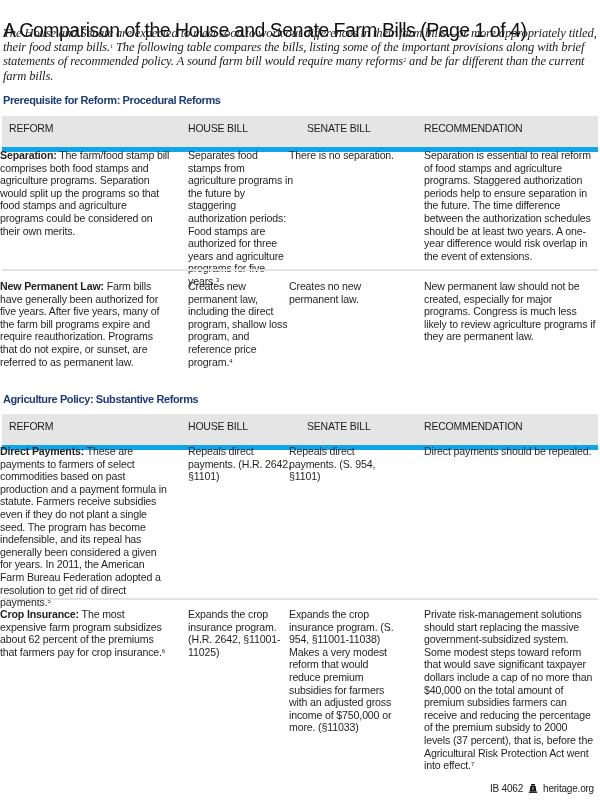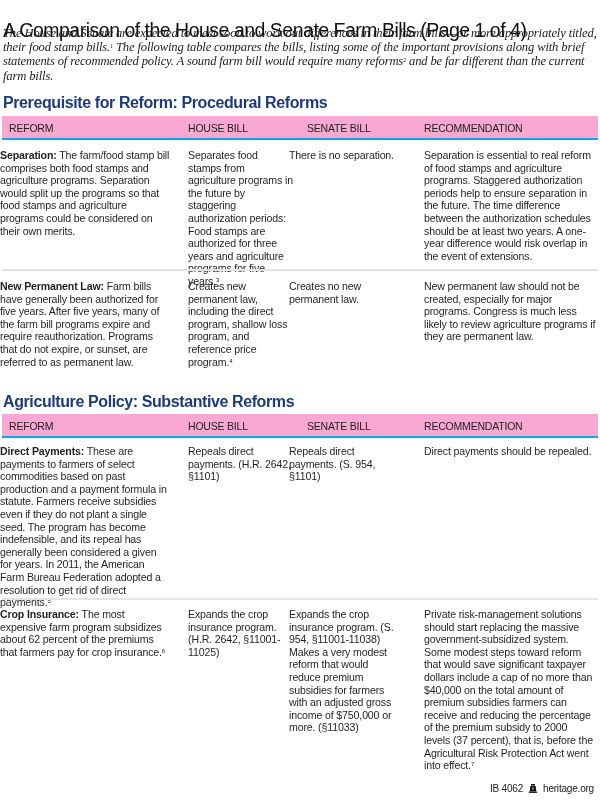--- a/index.html
+++ b/index.html
@@ -13,25 +13,25 @@
   }
   .intro {
     position: absolute; left: 3px; top: 26px; width: 594px;
     font-family: "Liberation Serif", serif; font-style: italic; font-size: 12.6px;
     line-height: 14.2px; color: #222; letter-spacing: -0.15px;
   }
   .intro sup, .cell sup { font-size: 6px; vertical-align: top; position: relative; top: -1px; }
 
   .section-title {
     position: absolute; left: 3px; font-family: "Liberation Sans", sans-serif;
-    font-size: 16px; font-weight: bold; color: #1d3a7a; letter-spacing: -0.4px;
+    font-size: 11px; font-weight: bold; color: #1d3a7a; letter-spacing: -0.4px;
   }
   .thead {
-    position: absolute; left: 2px; width: 596px; height: 24px;
-    background: #f9a8d4; border-bottom: 2px solid #0ea5e9;
+    position: absolute; left: 2px; width: 596px; height: 36px;
+    background: #e5e5e5; border-bottom: 5px solid #0ea5e9;
     font-size: 10.5px; color: #222; letter-spacing: -0.2px;
   }
   .thead span { position: absolute; top: 6px; }
 
   .cell {
     position: absolute; font-size: 10.6px; line-height: 12.6px; color: #231f20;
     letter-spacing: -0.15px;
   }
   .cell b { font-weight: bold; }
   .c1 { left: 0; width: 170px; }

